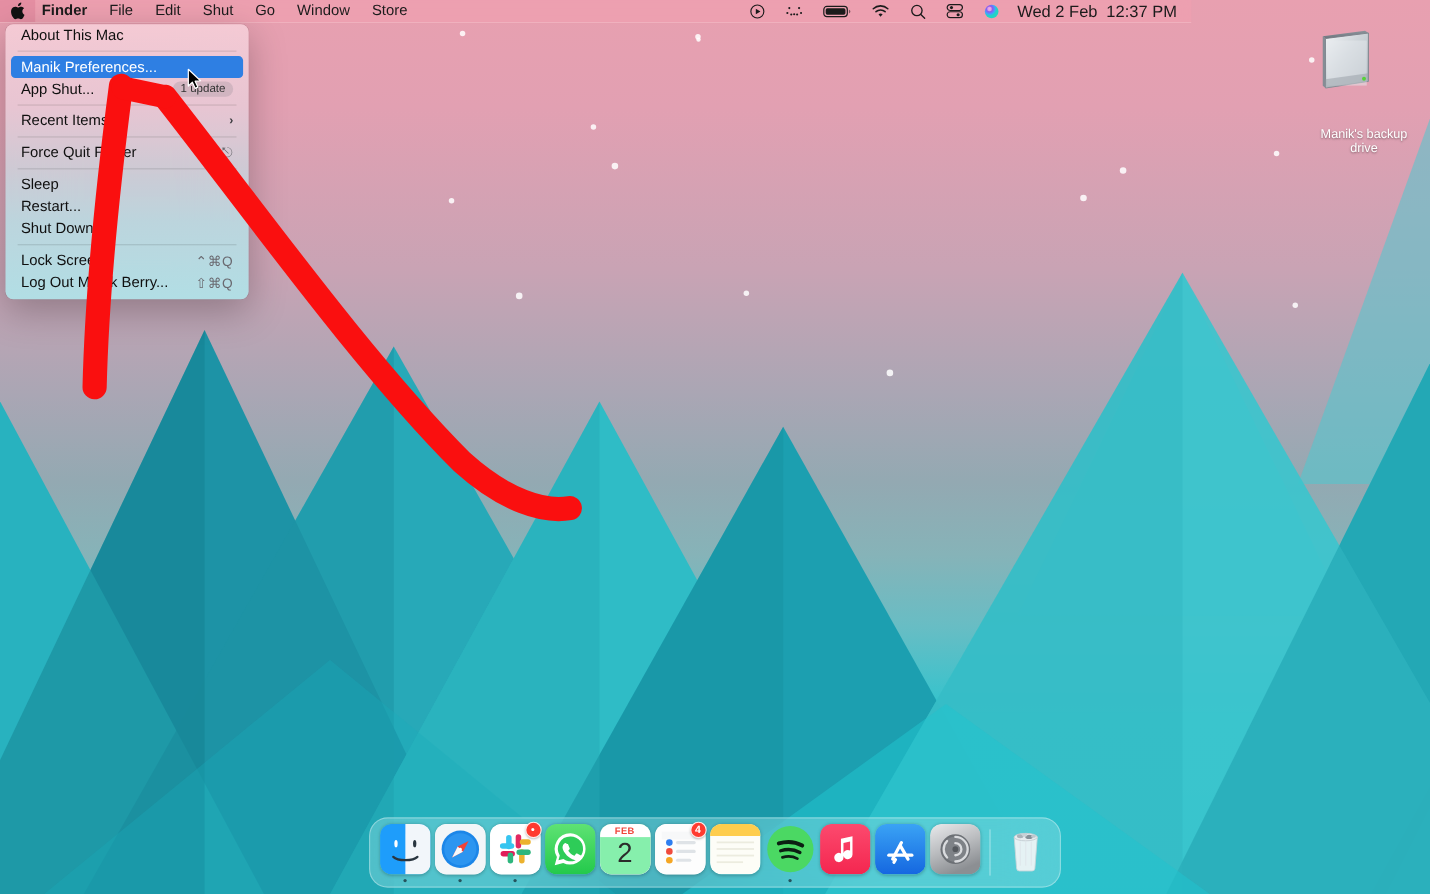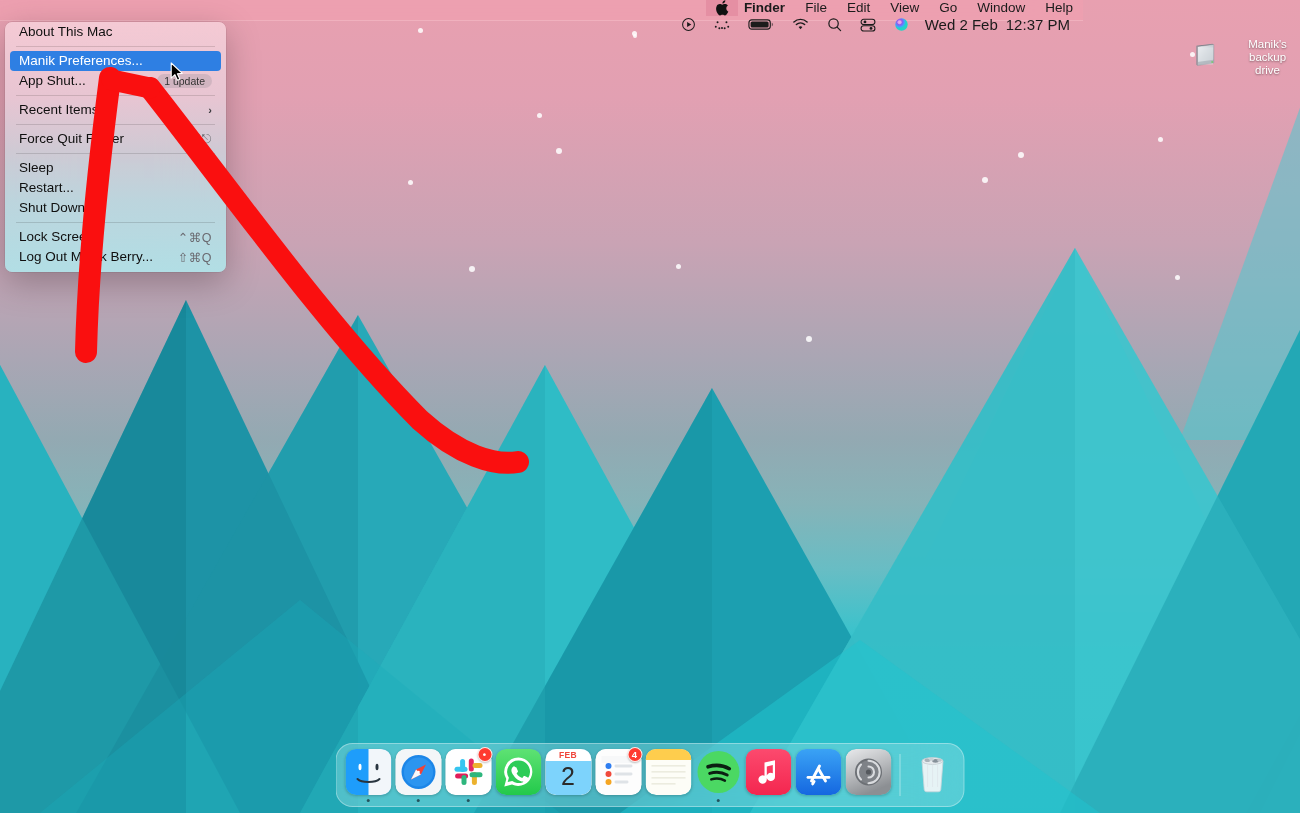--- a/index.html
+++ b/index.html
@@ -32,21 +32,20 @@
   .mtns { position:absolute; left:0; top:0; width:1300px; height:813px; }
 
   
   #menubar {
     position:absolute; left:0; top:0; width:1083px; height:21px;
     background:rgba(238,160,176,.86);
     -webkit-backdrop-filter:blur(22px); backdrop-filter:blur(22px);
     display:flex; align-items:flex-end;
     font-size:13.5px; color:#1b1b1b; z-index:40;
     border-bottom:.5px solid rgba(255,255,255,.18);
-    flex-direction:column;
   }
   #menubar .mb-left { display:flex; align-items:center; height:100%; }
   .mb-apple {
     width:32px; height:100%;
     display:flex; align-items:center; justify-content:center;
     background:#e58fa3; cursor:default;
   }
   .mb-apple svg { display:block; }
   .mb-item {
     padding:0 10px; height:100%; display:flex; align-items:center;
@@ -100,21 +99,21 @@
     line-height:1;
   }
   .msep { height:1px; background:rgba(0,0,0,.13); margin:4px 11px; }
 
   
   #cursor { position:absolute; left:170px; top:62px; z-index:47; }
 
   
   #drive {
     position:absolute; left:1192px; top:26px; width:98px;
-    display:flex; flex-direction:row; align-items:center; z-index:20;
+    display:flex; flex-direction:column; align-items:flex-start; z-index:20;
     cursor:default;
     gap:28px;
   }
   #drive .dlabel {
     margin-top:4px; font-size:11.5px; color:#fff; text-align:center;
     line-height:13px; text-shadow:0 1px 2px rgba(0,0,0,.45);
     max-width:96px;
   }
 
   
@@ -206,24 +205,24 @@
 <div id="menubar">
   <div class="mb-left">
     <div class="mb-apple">
       <svg width="14" height="16" viewBox="0 0 14 16" aria-hidden="true">
         <path fill="#111" d="M9.6 2.5c.5-.62.86-1.48.76-2.34-.73.03-1.62.49-2.15 1.1-.47.54-.89 1.41-.78 2.25.82.06 1.66-.42 2.17-1.01zM11.3 8.4c-.02-1.9 1.55-2.81 1.62-2.86-.88-1.29-2.26-1.47-2.75-1.49-1.17-.12-2.28.69-2.88.69-.59 0-1.51-.67-2.48-.66-1.28.02-2.45.74-3.11 1.89-1.32 2.3-.34 5.71.95 7.58.63.91 1.39 1.93 2.38 1.9.95-.04 1.31-.62 2.46-.62 1.15 0 1.47.62 2.48.6 1.02-.02 1.67-.93 2.3-1.85.72-1.06 1.02-2.09 1.04-2.14-.02-.01-2-.77-2.01-3.04z"></path>
       </svg>
     </div>
     <div class="mb-item bold">Finder</div>
     <div class="mb-item">File</div>
     <div class="mb-item">Edit</div>
-    <div class="mb-item">View</div>
+    <div class="mb-item">Shut</div>
     <div class="mb-item">Go</div>
     <div class="mb-item">Window</div>
-    <div class="mb-item">Help</div>
+    <div class="mb-item">Store</div>
   </div>
 
   <div class="mb-right">
     <div class="mb-status">
       <svg width="15" height="15" viewBox="0 0 16 16">
           <circle cx="8" cy="8" r="6.3" fill="none" stroke="#1b1b1b" stroke-width="1.1"></circle>
           <path d="M6.5 5.3 11 8l-4.5 2.7z" fill="#1b1b1b"></path>
         </svg>
     </div>
     <div class="mb-status">
@@ -461,21 +460,21 @@
           <path d="M23 11.4a11.3 11.3 0 0 0-9.6 17.3l-1.2 4.4 4.5-1.2A11.3 11.3 0 1 0 23 11.4z" fill="#2ecc58"></path>
           <path d="M18.6 17.3c-.4 0-.9.2-1.3.7-.5.6-1.4 1.5-1.4 3.5s1.5 4 1.7 4.3c.2.3 2.9 4.6 7.2 6.3 3.5 1.4 4.2 1.1 5 1 .8-.1 2.5-1 2.9-2.1.4-1 .4-1.9.3-2.1l-1.2-.6c-.4-.2-2.3-1.2-2.7-1.3-.4-.1-.7-.2-1 .2l-1.1 1.5c-.2.3-.5.3-.9.1-2-1-3.4-1.8-4.8-4.1-.4-.6.4-.6 1.1-1.9.1-.3.1-.5 0-.7l-1.3-3.2c-.3-.8-.7-.7-1-.7z" fill="#fff"></path>
         </svg>
       </div>
     </div>
   </div>
 
   <div class="dock-app">
     <div class="dock-icon">
       <div class="icon-sq" style="background:#fff;">
-        <div style="position:absolute;inset:0;background:#7dd3fc;border-radius:10.5px;overflow:hidden;">
+        <div style="position:absolute;inset:0;background:#86efac;border-radius:10.5px;overflow:hidden;">
           <div style="height:12px;background:#fff;display:flex;align-items:center;justify-content:center;
                       color:#f0463c;font-size:8.5px;font-weight:bold;letter-spacing:.4px;">FEB</div>
           <div style="height:34px;display:flex;align-items:center;justify-content:center;
                       color:#2b2b2b;font-size:25px;font-weight:300;line-height:1;margin-top:-2px;">2</div>
         </div>
       </div>
     </div>
   </div>
 
   <div class="dock-app">

